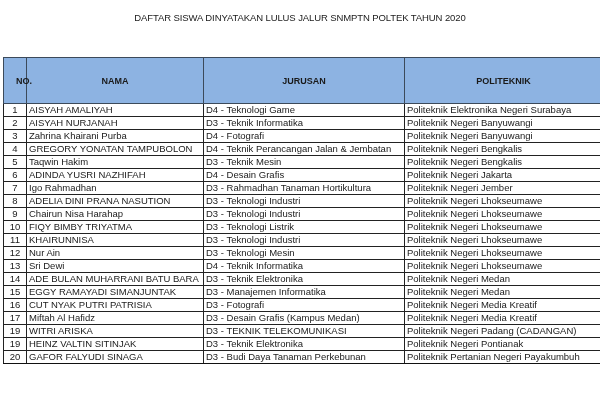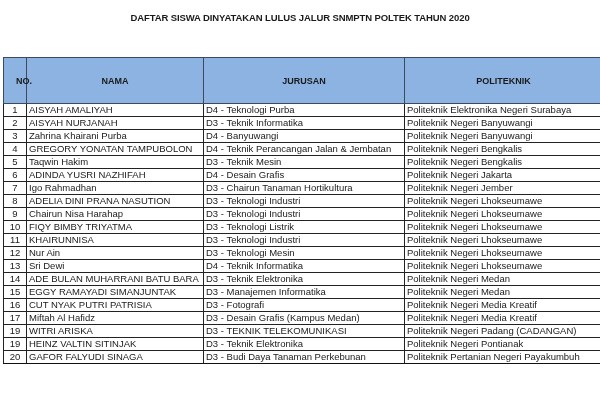--- a/index.html
+++ b/index.html
@@ -16,21 +16,21 @@
       position: relative;
       width: 600px;
       height: 400px;
     }
     .title-block {
       position: absolute;
       top: 12px;
       left: 0;
       width: 600px;
       text-align: center;
-      font-weight: bold;
+      font-weight: normal;
       font-size: 9.5px;
       line-height: 12px;
       letter-spacing: -0.1px;
       color: #1a1a1a;
     }
     table.roster {
       position: absolute;
       top: 57px;
       left: 3px;
       width: 599px;
@@ -90,33 +90,33 @@
         <th>NO.</th>
         <th>NAMA</th>
         <th>JURUSAN</th>
         <th>POLITEKNIK</th>
       </tr>
     </thead>
     <tbody id="rows">
         <tr>
           <td class="no">1</td>
           <td>AISYAH AMALIYAH</td>
-          <td>D4 - Teknologi Purba</td>
+          <td>D4 - Teknologi Game</td>
           <td>Politeknik Elektronika Negeri Surabaya</td>
         </tr>
         <tr>
           <td class="no">2</td>
           <td>AISYAH NURJANAH</td>
           <td>D3 - Teknik Informatika</td>
           <td>Politeknik Negeri Banyuwangi</td>
         </tr>
         <tr>
           <td class="no">3</td>
           <td>Zahrina Khairani Purba</td>
-          <td>D4 - Banyuwangi</td>
+          <td>D4 - Fotografi</td>
           <td>Politeknik Negeri Banyuwangi</td>
         </tr>
         <tr>
           <td class="no">4</td>
           <td>GREGORY YONATAN TAMPUBOLON</td>
           <td>D4 - Teknik Perancangan Jalan &amp; Jembatan</td>
           <td>Politeknik Negeri Bengkalis</td>
         </tr>
         <tr>
           <td class="no">5</td>
@@ -126,21 +126,21 @@
         </tr>
         <tr>
           <td class="no">6</td>
           <td>ADINDA YUSRI NAZHIFAH</td>
           <td>D4 - Desain Grafis</td>
           <td>Politeknik Negeri Jakarta</td>
         </tr>
         <tr>
           <td class="no">7</td>
           <td>Igo Rahmadhan</td>
-          <td>D3 - Chairun Tanaman Hortikultura</td>
+          <td>D3 - Rahmadhan Tanaman Hortikultura</td>
           <td>Politeknik Negeri Jember</td>
         </tr>
         <tr>
           <td class="no">8</td>
           <td>ADELIA DINI PRANA NASUTION</td>
           <td>D3 - Teknologi Industri</td>
           <td>Politeknik Negeri Lhokseumawe</td>
         </tr>
         <tr>
           <td class="no">9</td>

